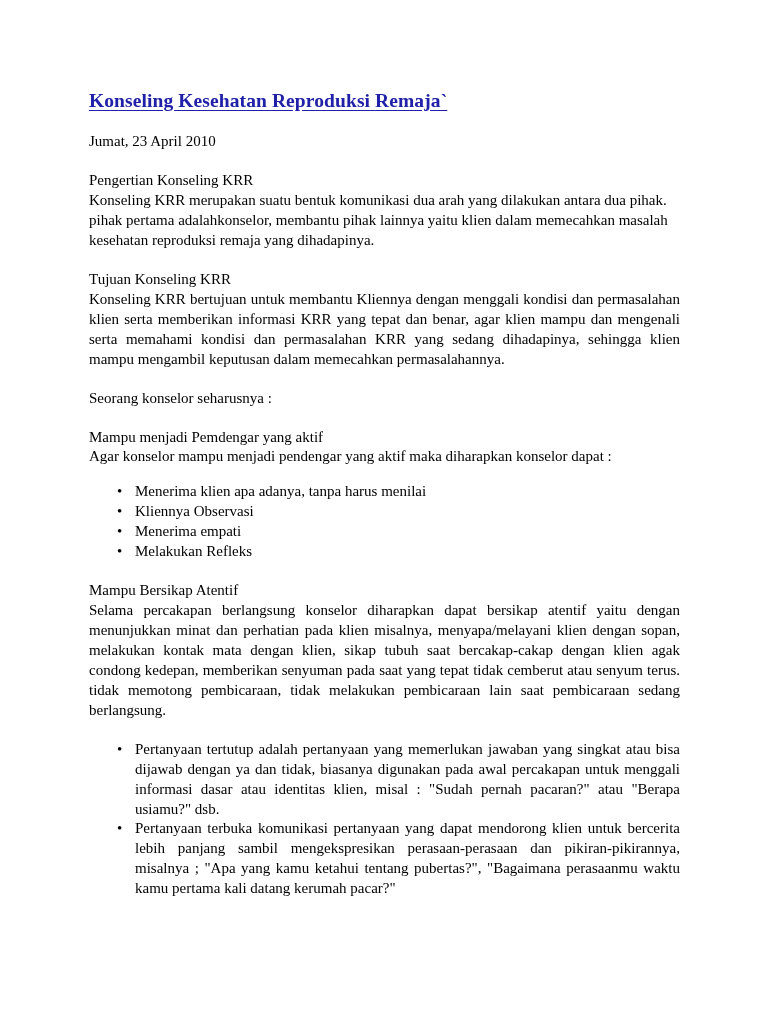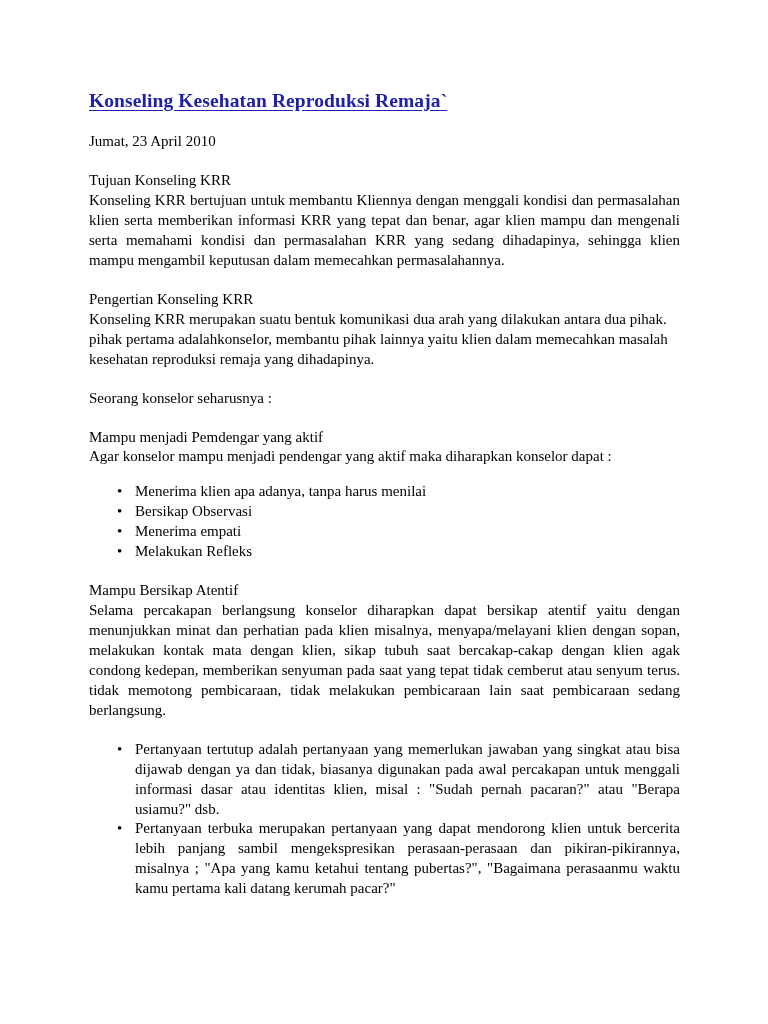--- a/index.html
+++ b/index.html
@@ -94,46 +94,46 @@
 </head>
 <body>
 
 <div class="page">
 
   <h1 class="doc-title">Konseling Kesehatan Reproduksi Remaja`</h1>
 
   <p class="date-line">Jumat, 23 April 2010</p>
 
   <div class="block">
-    <span class="heading-line">Tujuan Konseling KRR</span>
-    <span class="body-just last-no-stretch">Konseling KRR bertujuan untuk membantu Kliennya dengan menggali kondisi dan permasalahan klien serta memberikan informasi KRR yang tepat dan benar, agar klien mampu dan mengenali serta memahami kondisi dan permasalahan KRR yang sedang dihadapinya, sehingga klien mampu mengambil keputusan dalam memecahkan permasalahannya.</span>
+    <span class="heading-line">Pengertian Konseling KRR</span>
+    <span class="body-left">Konseling KRR merupakan suatu bentuk komunikasi dua arah yang dilakukan antara dua pihak. pihak pertama adalahkonselor, membantu pihak lainnya yaitu klien dalam memecahkan masalah kesehatan reproduksi remaja yang dihadapinya.</span>
   </div>
 
   <div class="block">
-    <span class="heading-line">Pengertian Konseling KRR</span>
-    <span class="body-left">Konseling KRR merupakan suatu bentuk komunikasi dua arah yang dilakukan antara dua pihak. pihak pertama adalahkonselor, membantu pihak lainnya yaitu klien dalam memecahkan masalah kesehatan reproduksi remaja yang dihadapinya.</span>
+    <span class="heading-line">Tujuan Konseling KRR</span>
+    <span class="body-just last-no-stretch">Konseling KRR bertujuan untuk membantu Kliennya dengan menggali kondisi dan permasalahan klien serta memberikan informasi KRR yang tepat dan benar, agar klien mampu dan mengenali serta memahami kondisi dan permasalahan KRR yang sedang dihadapinya, sehingga klien mampu mengambil keputusan dalam memecahkan permasalahannya.</span>
   </div>
 
   <div class="block">
     <span class="body-left">Seorang konselor seharusnya :</span>
   </div>
 
   <div class="block">
     <span class="heading-line">Mampu menjadi Pemdengar yang aktif</span>
     <span class="body-left">Agar konselor mampu menjadi pendengar yang aktif maka diharapkan konselor dapat :</span>
   </div>
 
   <ul class="bullets">
     <li>
       <span class="bullet-dot">•</span>
       <span>Menerima klien apa adanya, tanpa harus menilai</span>
     </li>
     <li>
       <span class="bullet-dot">•</span>
-      <span>Bersikap Observasi</span>
+      <span>Kliennya Observasi</span>
     </li>
     <li>
       <span class="bullet-dot">•</span>
       <span>Menerima empati</span>
     </li>
     <li>
       <span class="bullet-dot">•</span>
       <span>Melakukan Refleks</span>
     </li>
   </ul>
@@ -146,17 +146,17 @@
   <div class="block">
   </div>
 
   <ul class="bullets long spaced-long">
     <li>
       <span class="bullet-dot">•</span>
       <span>Pertanyaan tertutup adalah pertanyaan yang memerlukan jawaban yang singkat atau bisa dijawab dengan ya dan tidak, biasanya digunakan pada awal percakapan untuk menggali informasi dasar atau identitas klien, misal : "Sudah pernah pacaran?" atau "Berapa usiamu?" dsb.</span>
     </li>
     <li>
       <span class="bullet-dot">•</span>
-      <span>Pertanyaan terbuka merupakan pertanyaan yang dapat mendorong klien untuk bercerita lebih panjang sambil mengekspresikan perasaan-perasaan dan pikiran-pikirannya, misalnya ; "Apa yang kamu ketahui tentang pubertas?", "Bagaimana perasaanmu waktu kamu pertama kali datang kerumah pacar?"</span>
+      <span>Pertanyaan terbuka komunikasi pertanyaan yang dapat mendorong klien untuk bercerita lebih panjang sambil mengekspresikan perasaan-perasaan dan pikiran-pikirannya, misalnya ; "Apa yang kamu ketahui tentang pubertas?", "Bagaimana perasaanmu waktu kamu pertama kali datang kerumah pacar?"</span>
     </li>
   </ul>
 
 </div>
 
 </body></html>

